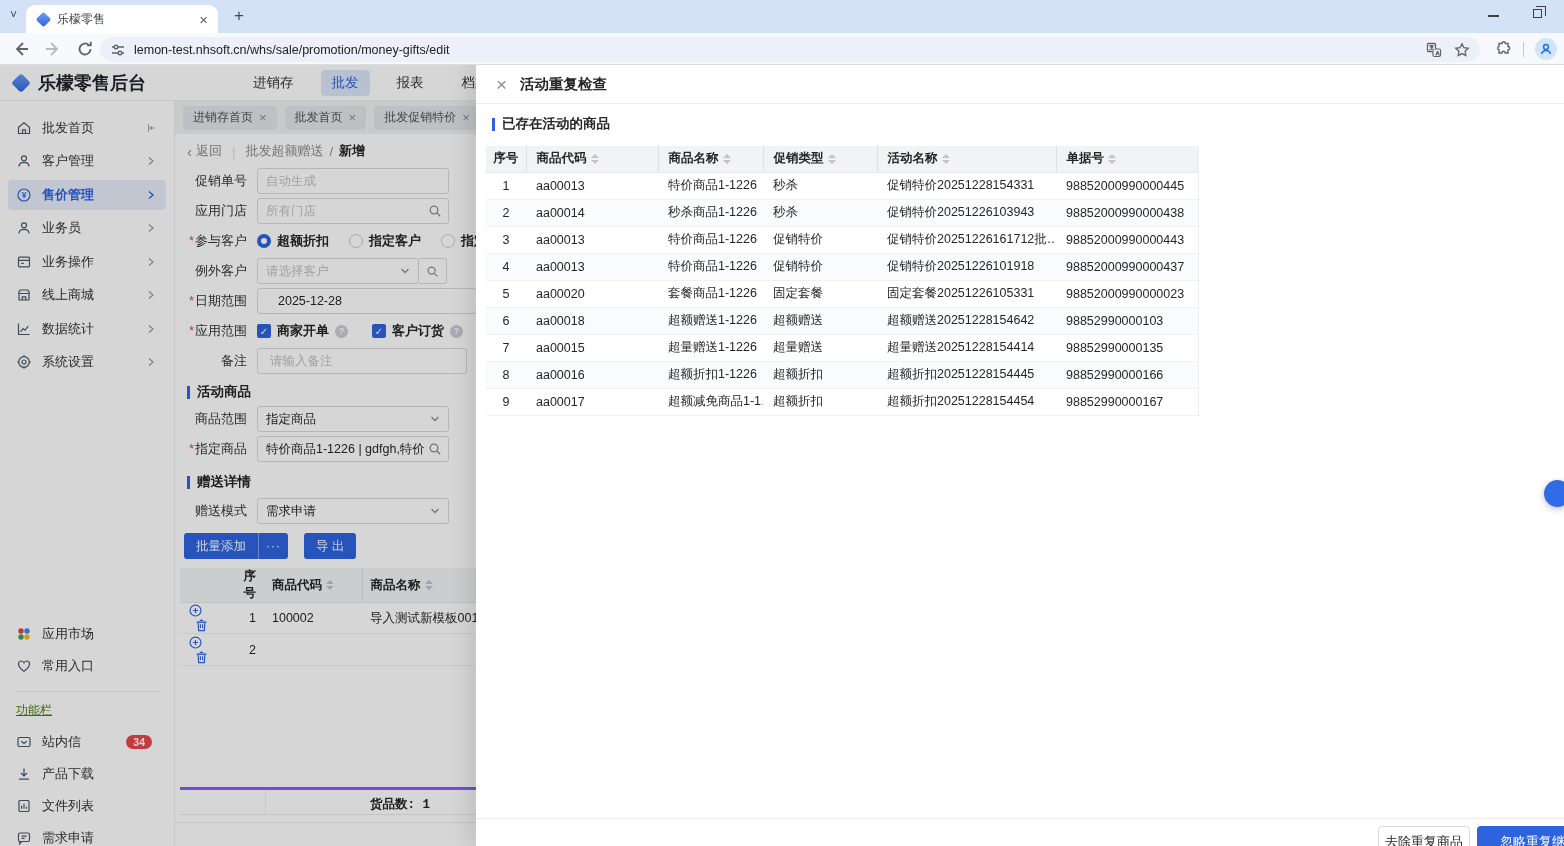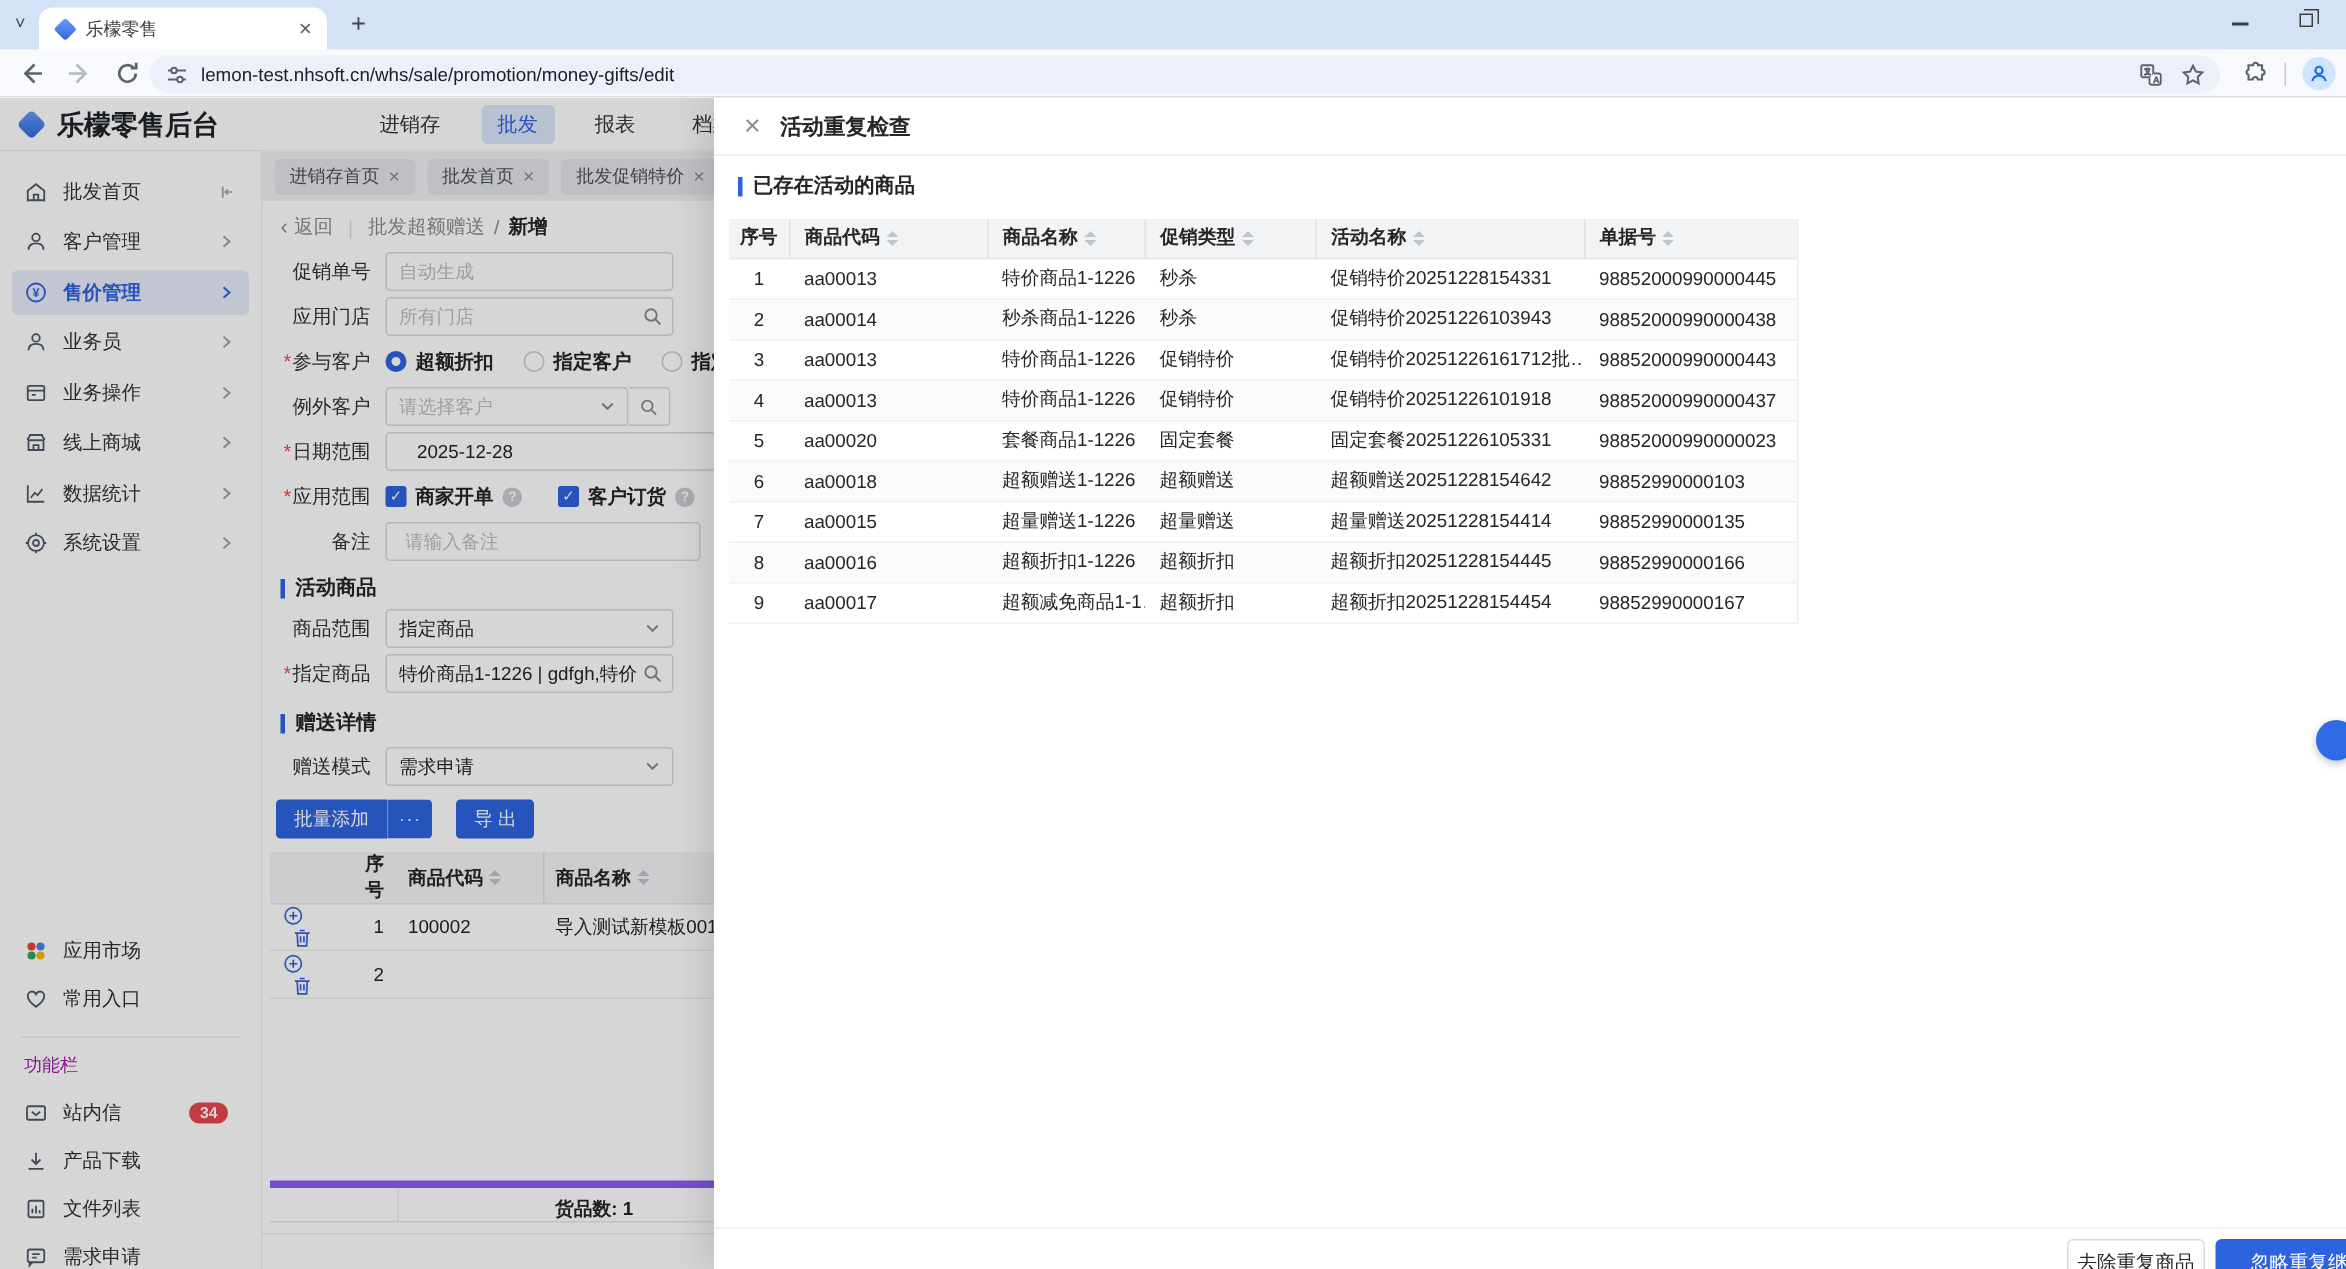--- a/index.html
+++ b/index.html
@@ -57,21 +57,21 @@
   .side-item .s-ic { width:16px; height:16px; margin-right:10px; color:#4e5969; flex:0 0 auto; }
   .side-item .s-ic svg { width:16px; height:16px; display:block; }
   .side-item .chev { position:absolute; right:10px; width:10px; height:10px; color:#9aa0a6; }
   .side-item .chev svg { width:10px; height:10px; display:block; }
   .side-item.active { background:#e7ecf8; color:#2e63e0; font-weight:bold; }
   .side-item.active .s-ic, .side-item.active .chev { color:#2e63e0; }
   .side-top { position:absolute; top:8px; left:0; right:0; }
   .side-top .side-item { margin:3.5px 8px; }
   .side-bottom { position:absolute; top:516px; left:0; right:0; }
   .side-divider { margin:10px 14px 6px; border-top:1px solid #ebedf0; }
-  .side-label { font-size:12px; color:#a21caf; padding:4px 16px 6px; }
+  .side-label { font-size:12px; color:#4d7c0f; padding:4px 16px 6px;text-decoration:underline; }
   .badge { position:absolute; right:14px; background:#e5484d; color:#fff; font-size:10.5px;
            padding:1px 7px; border-radius:9px; font-weight:bold; }
 
   
   .main { position:absolute; left:175px; top:36px; width:1389px; height:745px; z-index:1; }
   .page-tabs { position:absolute; left:0; top:0; width:100%; height:33px; background:#eff1f4;
                display:flex; align-items:center; gap:8px; padding:0 8px; }
   .ptab { background:#e3e5ea; border-radius:4px; height:24px; display:flex; align-items:center;
           padding:0 10px; font-size:12px; color:#4e5156; white-space:nowrap; }
   .ptab .x { margin-left:6px; color:#8c8c8c; font-size:13px; }
@@ -125,22 +125,22 @@
   .gtable th { background:#f4f5f7; font-weight:bold; color:#262626; height:27px; text-align:left;
                padding:0 8px; border-bottom:1px solid #e8e8e8; }
   .gtable td { height:28px; padding:0 8px; border-bottom:1px solid #f0f0f0; color:#262626; }
   .col-div { border-left:1px solid #e0e0e0; }
   .sort { display:inline-block; vertical-align:middle; margin-left:4px; width:8px; }
   .sort i { display:block; width:0; height:0; border-left:4px solid transparent; border-right:4px solid transparent; }
   .sort .up { border-bottom:4px solid #c0c4cc; margin-bottom:2px; }
   .sort .dn { border-top:4px solid #c0c4cc; }
   .act-ic { width:15px; height:15px; color:#2e63e0; display:inline-block; vertical-align:middle; }
   .act-ic svg { width:15px; height:15px; display:block; }
-  .gfooter { position:absolute; left:5px; top:653px; width:480px; height:28px; border-top:5px solid #8b5cf6;
-             border-bottom:1px solid #e8e8e8; }
+  .gfooter { position:absolute; left:5px; top:653px; width:480px; height:28px; border-top:3px solid #8b5cf6;
+             border-bottom:1px solid #e8e8e8;font-family:Liberation Mono, monospace; }
   .gfooter .vline { position:absolute; left:85px; top:0; bottom:0; width:1px; background:#ededed; }
   .gfooter .sum { position:absolute; left:190px; top:6px; font-size:12.5px; font-weight:bold; }
   .bottom-strip { position:absolute; left:0; top:688px; width:100%; height:24px; background:#fff;
                   border-top:1px solid #ececec; }
 
   
   .modal { position:absolute; left:476px; top:0; width:1088px; height:781px; background:#fff; z-index:10;
            box-shadow:-8px 0 20px rgba(0,0,0,.10); }
   .m-header { position:absolute; left:0; top:0; width:100%; height:39px; border-bottom:1px solid #ececec;
               display:flex; align-items:center; }

